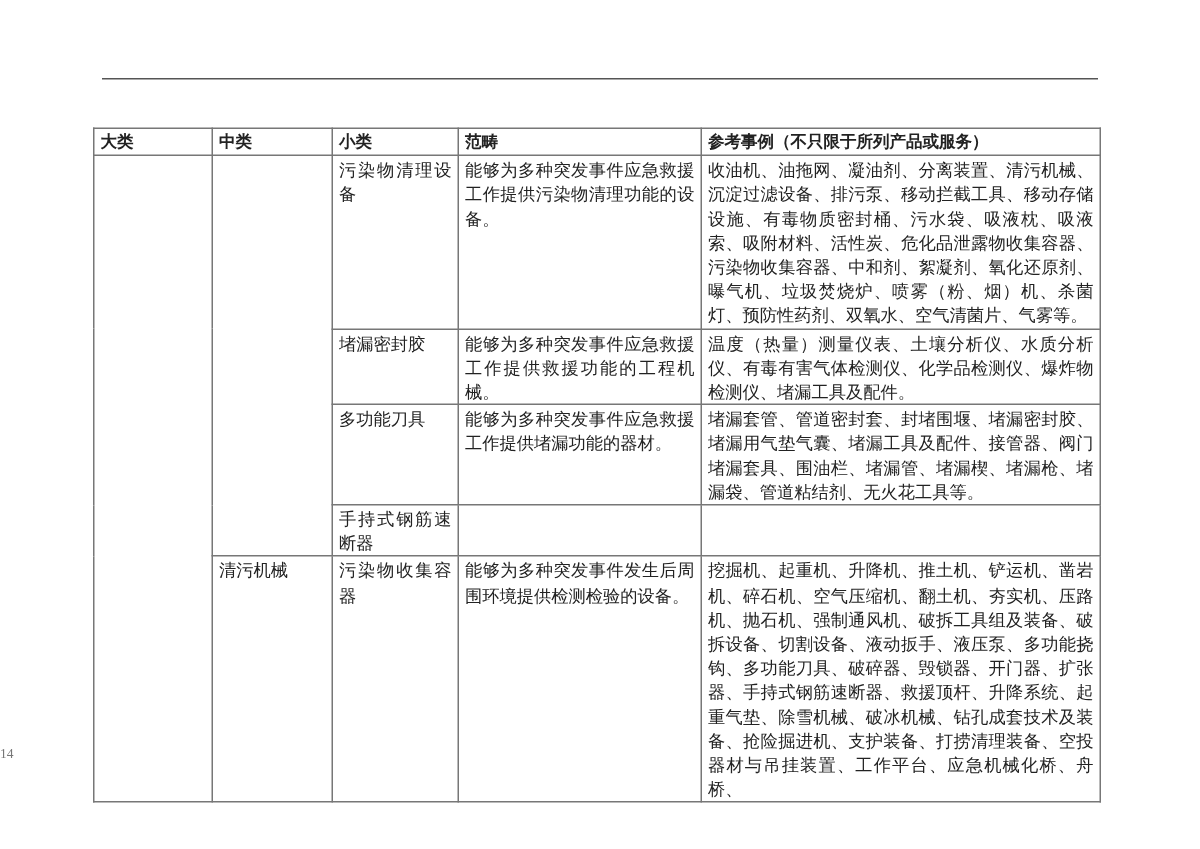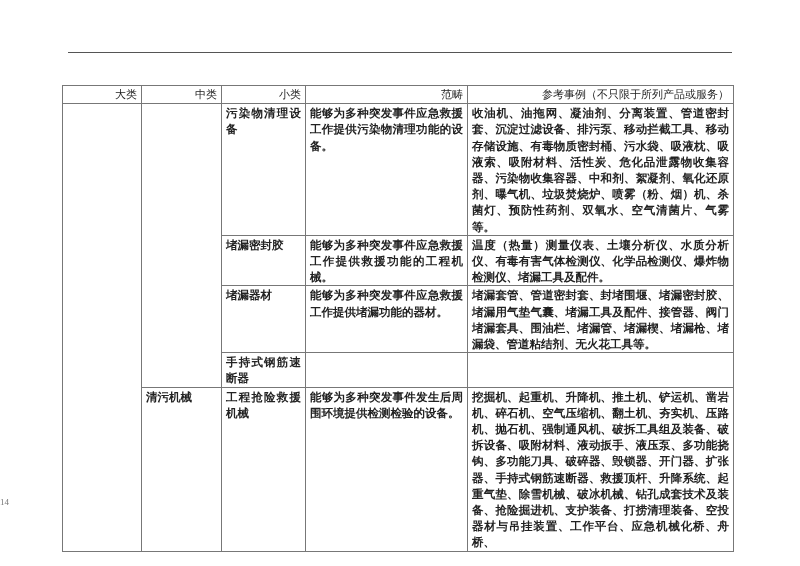--- a/index.html
+++ b/index.html
@@ -4,23 +4,23 @@
 <style>
   html, body { margin: 0; padding: 0; background: #ffffff; }
   body { width: 800px; height: 566px; position: relative; overflow: hidden;
          font-family: "DejaVu Serif", "Liberation Serif", serif; color: #222; }
   .top-rule { position: absolute; left: 68px; top: 52px; width: 664px; height: 0;
               border-top: 1.5px solid #555; }
   table.cat { position: absolute; left: 62px; top: 85px; width: 671px;
               border-collapse: collapse; table-layout: fixed; }
   table.cat td, table.cat th { border: 1px solid #777; vertical-align: top;
               padding: 1px 4px 0 4px; font-size: 11.5px; line-height: 16.2px;
-              text-align: justify; word-break: break-all; font-weight: bold; }
+              text-align: justify; word-break: break-all; font-weight: normal; }
   table.cat th { font-family: "DejaVu Sans", "Liberation Sans", sans-serif;
-              font-weight: normal; font-size: 11px; text-align: right; height: 16px; }
+              font-weight: bold; font-size: 11px; text-align: left; height: 16px; }
   .pg { position: absolute; top: 497px; left: 0; width: 800px; text-align: left;
         font-size: 9px; color: #777; font-family: "Liberation Serif", serif; }
   .row-s { height: 33px; }
 </style>
 </head>
 <body>
 
 <div class="top-rule"></div>
 
 <table class="cat">
@@ -37,39 +37,39 @@
     <th>中类</th>
     <th>小类</th>
     <th>范畴</th>
     <th>参考事例（不只限于所列产品或服务）</th>
   </tr>
   <tr>
     <td rowspan="5"></td>
     <td rowspan="4"></td>
     <td>污染物清理设备</td>
     <td>能够为多种突发事件应急救援工作提供污染物清理功能的设备。</td>
-    <td>收油机、油拖网、凝油剂、分离装置、管道密封套、沉淀过滤设备、排污泵、移动拦截工具、移动存储设施、有毒物质密封桶、污水袋、吸液枕、吸液索、吸附材料、活性炭、危化品泄露物收集容器、污染物收集容器、中和剂、絮凝剂、氧化还原剂、曝气机、垃圾焚烧炉、喷雾（粉、烟）机、杀菌灯、预防性药剂、双氧水、空气清菌片、气雾等。</td>
+    <td>收油机、油拖网、凝油剂、分离装置、清污机械、沉淀过滤设备、排污泵、移动拦截工具、移动存储设施、有毒物质密封桶、污水袋、吸液枕、吸液索、吸附材料、活性炭、危化品泄露物收集容器、污染物收集容器、中和剂、絮凝剂、氧化还原剂、曝气机、垃圾焚烧炉、喷雾（粉、烟）机、杀菌灯、预防性药剂、双氧水、空气清菌片、气雾等。</td>
   </tr>
   <tr>
     <td>堵漏密封胶</td>
     <td>能够为多种突发事件应急救援工作提供救援功能的工程机械。</td>
     <td>温度（热量）测量仪表、土壤分析仪、水质分析仪、有毒有害气体检测仪、化学品检测仪、爆炸物检测仪、堵漏工具及配件。</td>
   </tr>
   <tr>
-    <td>堵漏器材</td>
+    <td>多功能刀具</td>
     <td>能够为多种突发事件应急救援工作提供堵漏功能的器材。</td>
     <td>堵漏套管、管道密封套、封堵围堰、堵漏密封胶、堵漏用气垫气囊、堵漏工具及配件、接管器、阀门堵漏套具、围油栏、堵漏管、堵漏楔、堵漏枪、堵漏袋、管道粘结剂、无火花工具等。</td>
   </tr>
   <tr class="row-s">
     <td>手持式钢筋速断器</td>
     <td></td>
     <td></td>
   </tr>
   <tr>
     <td>清污机械</td>
-    <td>工程抢险救援机械</td>
+    <td>污染物收集容器</td>
     <td>能够为多种突发事件发生后周围环境提供检测检验的设备。</td>
-    <td>挖掘机、起重机、升降机、推土机、铲运机、凿岩机、碎石机、空气压缩机、翻土机、夯实机、压路机、抛石机、强制通风机、破拆工具组及装备、破拆设备、吸附材料、液动扳手、液压泵、多功能挠钩、多功能刀具、破碎器、毁锁器、开门器、扩张器、手持式钢筋速断器、救援顶杆、升降系统、起重气垫、除雪机械、破冰机械、钻孔成套技术及装备、抢险掘进机、支护装备、打捞清理装备、空投器材与吊挂装置、工作平台、应急机械化桥、舟桥、</td>
+    <td>挖掘机、起重机、升降机、推土机、铲运机、凿岩机、碎石机、空气压缩机、翻土机、夯实机、压路机、抛石机、强制通风机、破拆工具组及装备、破拆设备、切割设备、液动扳手、液压泵、多功能挠钩、多功能刀具、破碎器、毁锁器、开门器、扩张器、手持式钢筋速断器、救援顶杆、升降系统、起重气垫、除雪机械、破冰机械、钻孔成套技术及装备、抢险掘进机、支护装备、打捞清理装备、空投器材与吊挂装置、工作平台、应急机械化桥、舟桥、</td>
   </tr>
 </tbody>
   </table>
 
 <div class="pg">14</div>
 
 </body></html>

